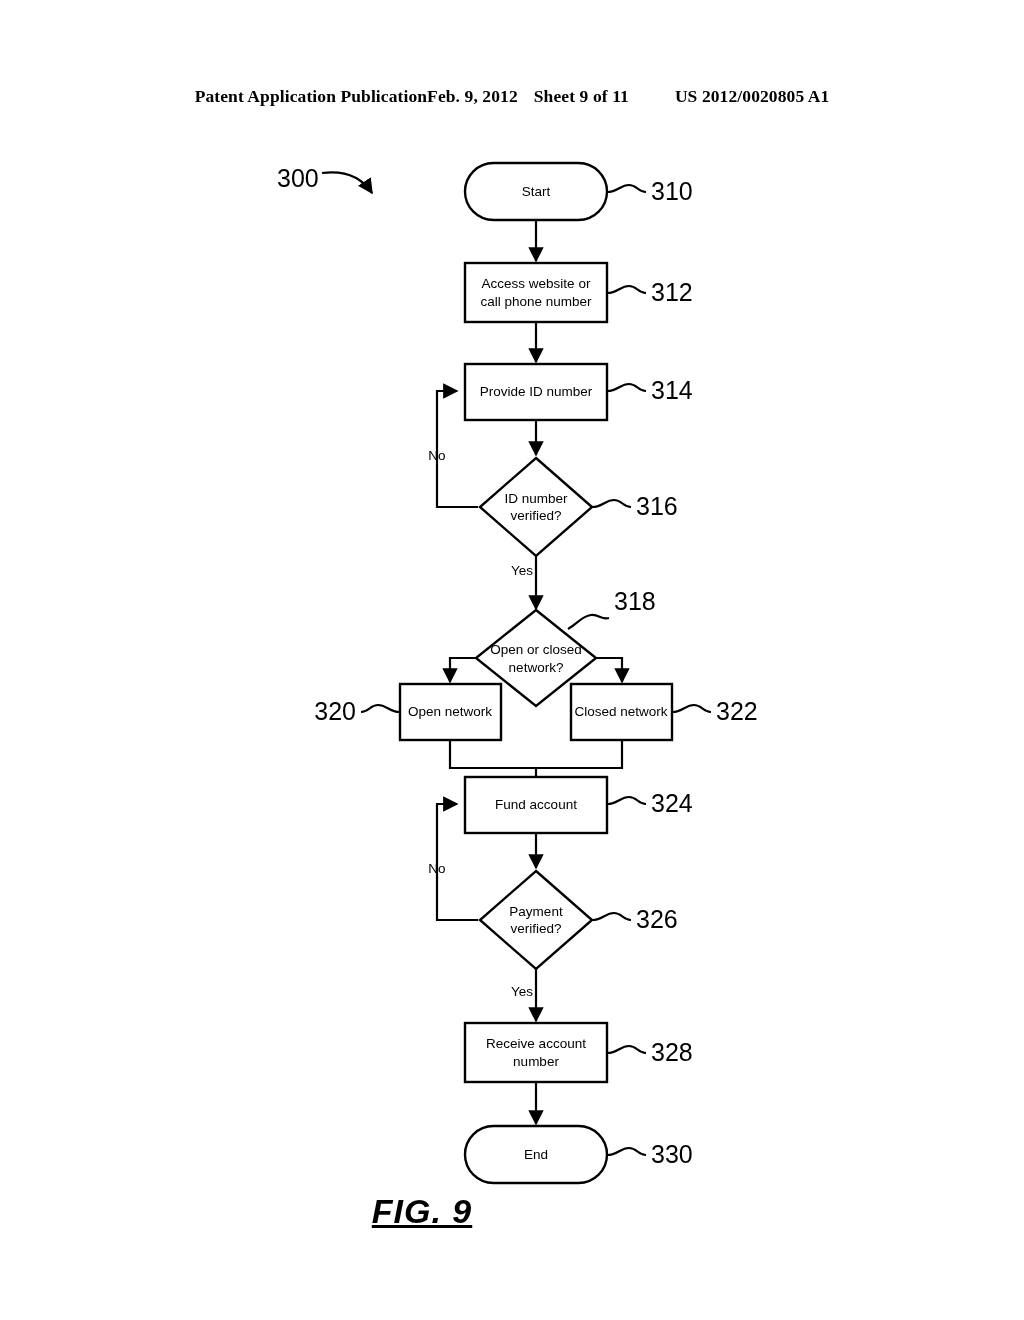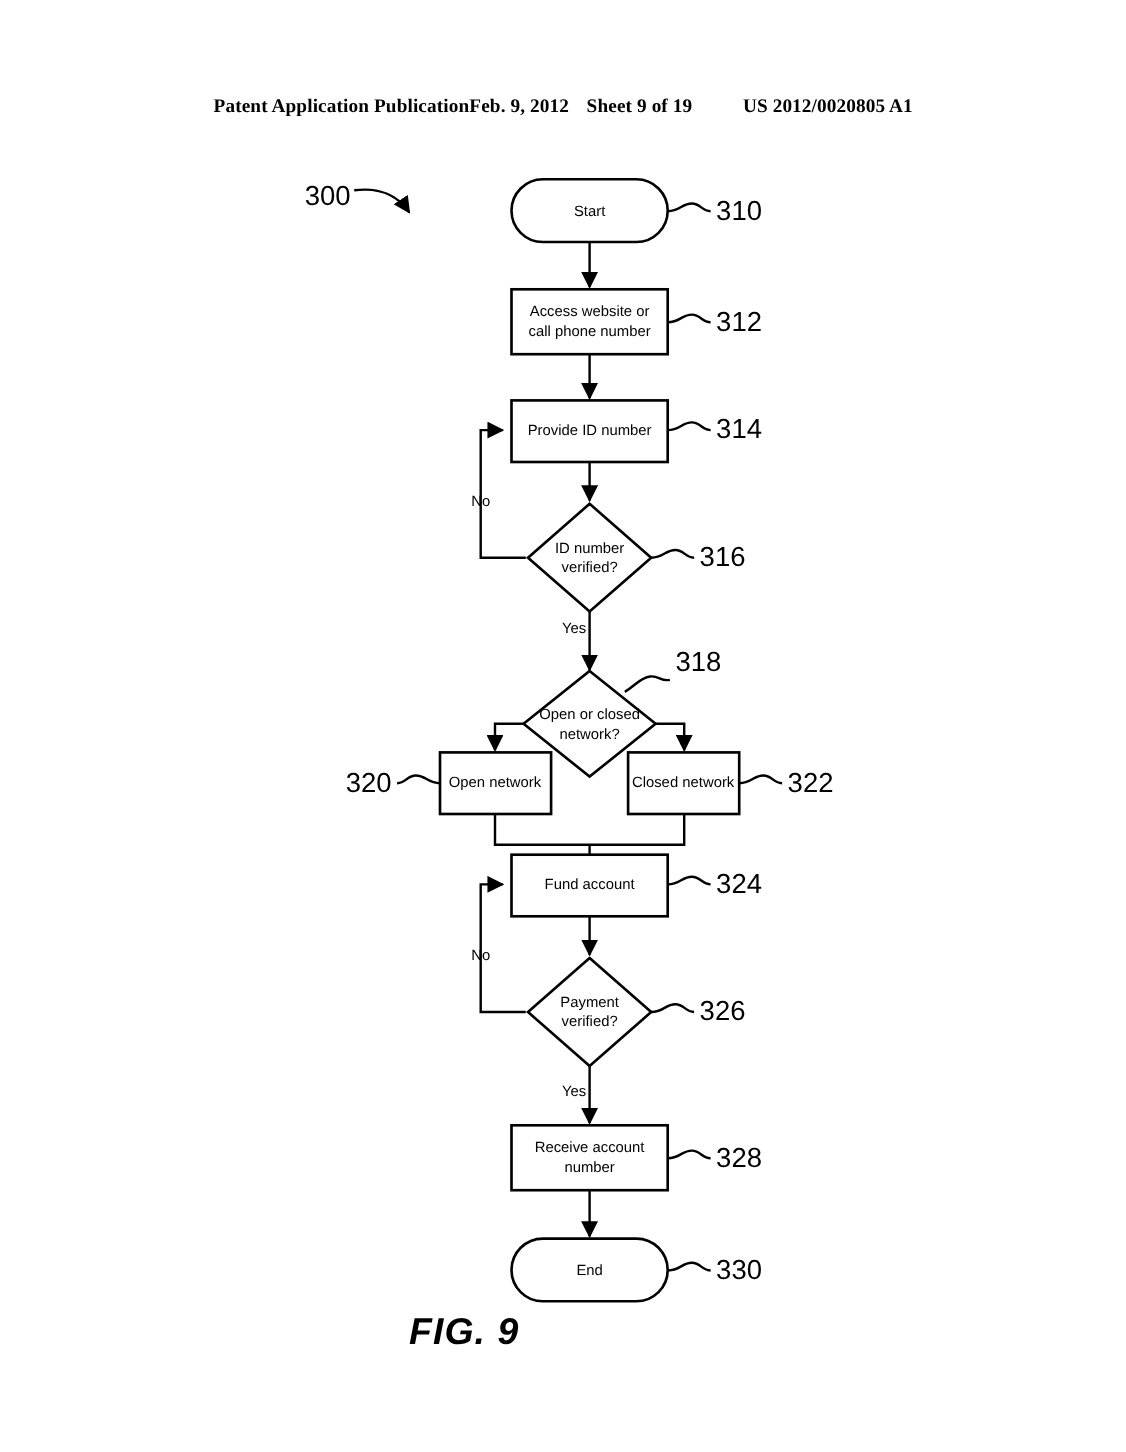--- a/index.html
+++ b/index.html
@@ -90,29 +90,30 @@
     left: 0;
     top: 1192px;
     width: 844px;
     text-align: center;
     font-family: "Liberation Sans", sans-serif;
     font-style: italic;
     font-weight: bold;
     font-size: 34px;
     letter-spacing: 1px;
     color: #000;
+    text-decoration: underline;
   }
 </style>
 </head>
 <body>
 
 <div id="patent-header">
   <span class="hdr-pub">Patent Application Publication</span>
   <span class="hdr-date">Feb. 9, 2012</span>
-  <span class="hdr-sheet">Sheet 9 of 19</span>
+  <span class="hdr-sheet">Sheet 9 of 11</span>
   <span class="hdr-num">US 2012/0020805 A1</span>
 </div>
 
 <div id="figure-canvas">
 <svg id="flow" width="1024" height="1080" viewBox="0 0 1024 1080" xmlns="http://www.w3.org/2000/svg">
   <defs>
     <marker id="arrow" viewBox="0 0 10 10" refX="9" refY="5" markerWidth="7" markerHeight="7" orient="auto-start-reverse">
       <path d="M 0 0 L 10 5 L 0 10 z" fill="#000000"></path>
     </marker>
   </defs>

